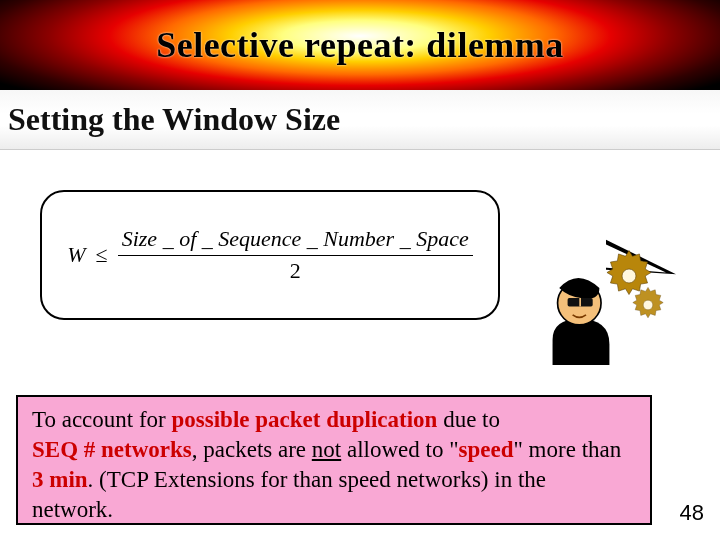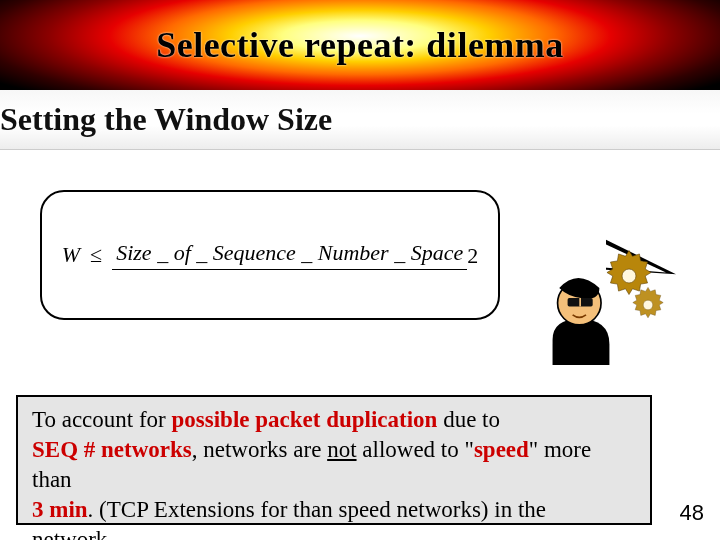--- a/index.html
+++ b/index.html
@@ -35,20 +35,21 @@
 
   
   .subtitle-bar {
     position: relative;
     width: 100%;
     height: 60px;
     background: linear-gradient(to bottom, #f7f7f7 0%, #ffffff 40%, #ffffff 60%, #ededed 100%);
     border-bottom: 1px solid #ccc;
     display: flex;
     align-items: center;
+    padding-left: 8px;
   }
   .subtitle-text {
     font-size: 32px;
     font-weight: bold;
     color: #111;
   }
 
   
   .formula-wrap {
     position: absolute;
@@ -99,21 +100,21 @@
     align-items: center;
     gap: 10px;
     font-style: italic;
     font-family: "Times New Roman", serif;
     font-size: 22px;
     color: #000;
   }
   .formula .le { font-style: normal; font-size: 22px; }
   .fraction {
     display: inline-flex;
-    flex-direction: row;
+    flex-direction: column;
     align-items: center;
     line-height: 1.2;
   }
   .fraction .num {
     border-bottom: 1.5px solid #000;
     padding: 0 4px 2px 4px;
     white-space: nowrap;
   }
   .fraction .den { padding-top: 2px; font-style: normal; }
 
@@ -140,21 +141,21 @@
   }
 
   
   .note-box {
     position: absolute;
     left: 16px;
     top: 395px;
     width: 636px;
     height: 130px;
     border: 2.5px solid #000;
-    background: #e5e5e5;
+    background: #f9a8d4;
     padding: 8px 22px 10px 14px;
     font-size: 23px;
     line-height: 1.3;
     color: #000;
   }
   .note-box .hl-red { color: #cc0000; font-weight: bold; }
   .note-box .u { text-decoration: underline; }
 
   .page-num {
     position: absolute;
@@ -206,19 +207,19 @@
       <circle cx="42" cy="36" r="26" fill="#f4c07a" stroke="#000" stroke-width="2"></circle>
       <path d="M18 18 Q40 -6 66 18 Q66 34 44 30 Q28 28 18 18 Z" fill="#000"></path>
       <rect x="28" y="30" width="30" height="10" rx="2" fill="#111"></rect>
       <line x1="43" y1="30" x2="43" y2="40" stroke="#f4c07a" stroke-width="2"></line>
       <path d="M34 50 q8 6 16 0" stroke="#7a3b00" stroke-width="2" fill="none"></path>
     </svg>
   </div>
 
   <div class="note-box">
     <span>To account for </span><span class="hl-red">possible packet duplication</span><span> due to </span><br>
-    <span class="hl-red">SEQ # networks</span><span>, networks are </span><span class="u">not</span><span> allowed to "</span><span class="hl-red">speed</span><span>" more than </span><br>
+    <span class="hl-red">SEQ # networks</span><span>, packets are </span><span class="u">not</span><span> allowed to "</span><span class="hl-red">speed</span><span>" more than </span><br>
     <span class="hl-red">3 min</span><span>. (TCP Extensions for than speed networks) in the network.</span>
   </div>
 
   <div class="page-num">48</div>
 
 </div>
 
 </body></html>

